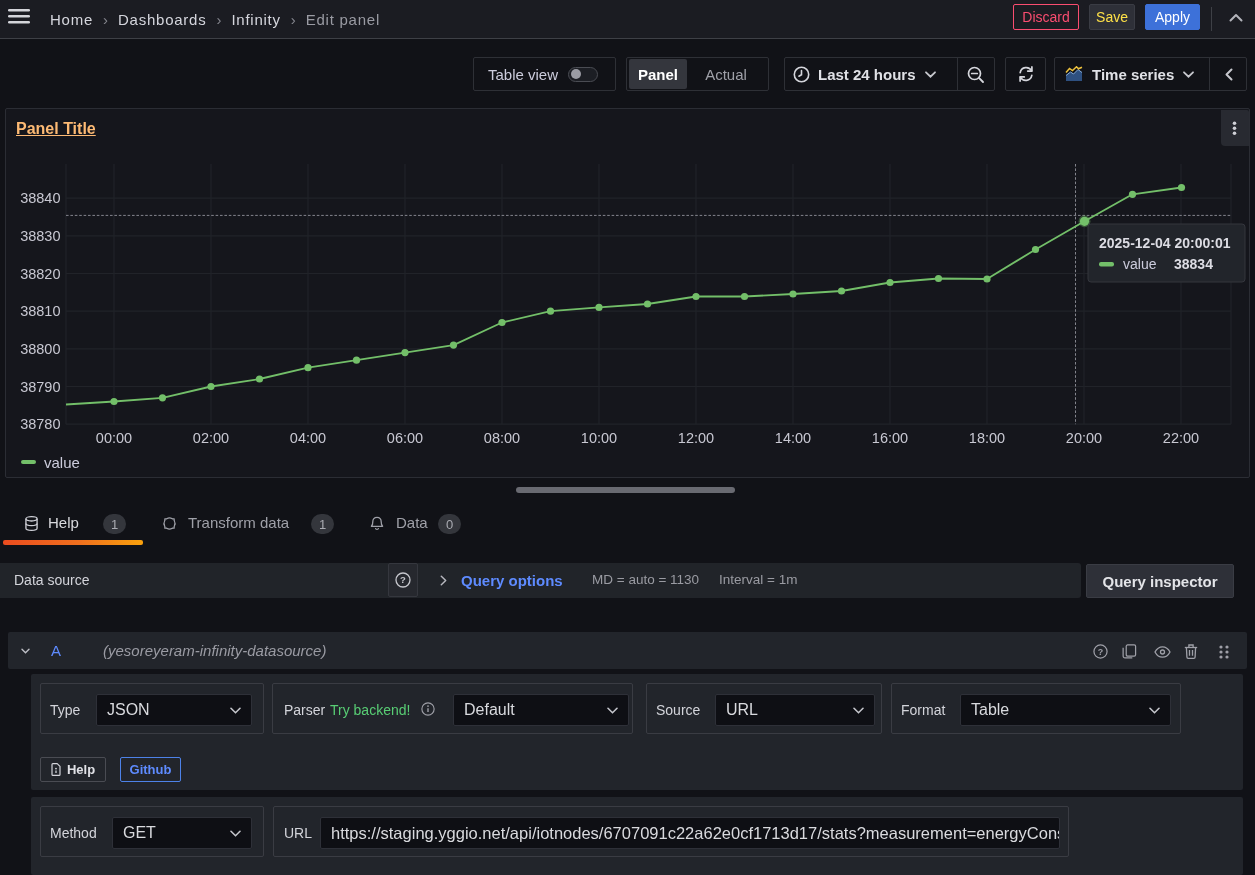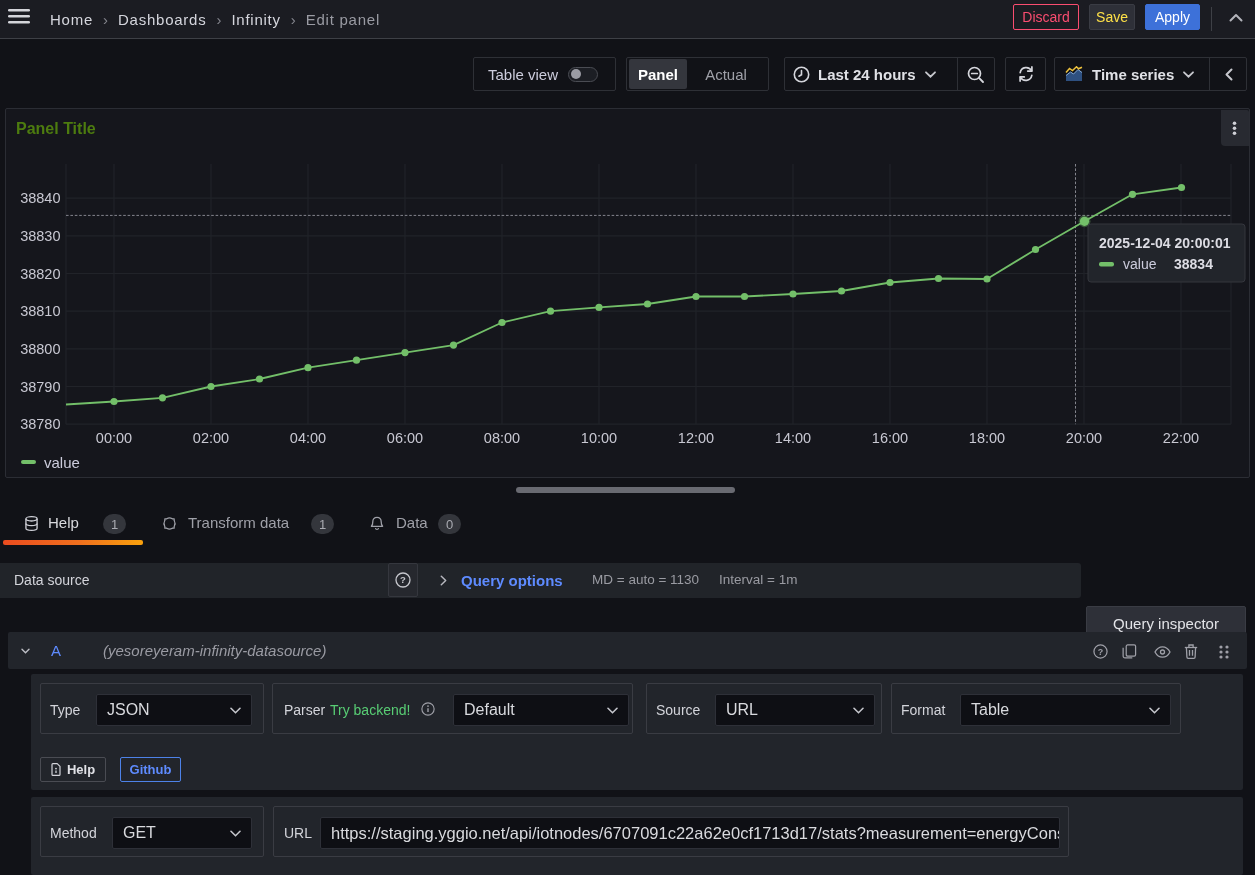--- a/index.html
+++ b/index.html
@@ -18,31 +18,31 @@
   .btn-save { background:#2e3038; color:#fde047; border:1px solid #3a3c44; }
   .btn-apply { background:#3d71d9; color:#fff; border:1px solid #3d71d9; }
 
   
   .tbox { position:absolute; top:57px; height:34px; border:1px solid #2e3036; border-radius:2px; display:flex; align-items:center; background:#111217; }
   .tb-label { font-size:15px; color:#ccccdc; }
   .seg { height:30px; display:flex; align-items:center; justify-content:center; border-radius:2px; font-size:15px; }
 
   
   #panel { position:absolute; left:5px; top:108px; width:1245px; height:370px; background:#15161c; border:1px solid #2b2d34; border-radius:2px; }
-  #ptitle { position:absolute; left:10px; top:11px; font-size:16px; font-weight:600; color:#4d7c0f; }
+  #ptitle { position:absolute; left:10px; top:11px; font-size:16px; font-weight:600; color:#fdba74;text-decoration:underline; }
 
   
   .tabtxt { font-size:15px; color:#d9dade; }
   .tabtxt.dim { color:#9fa0a8; }
   .badge { display:inline-flex; align-items:center; justify-content:center; min-width:23px; height:20px; padding:0 5px; background:#34363c; border-radius:10px; color:#a9aab1; font-size:13px; }
 
   
   #dsrow { position:absolute; left:0; top:563px; width:1081px; height:35px; background:#212429; border-radius:0 3px 3px 0; }
   .select { background:#0e0f14; border:1px solid #2e3038; border-radius:2px; display:flex; align-items:center; }
-  .qi-btn { position:absolute; left:1086px; top:564px; width:160px; height:34px; background:#2e3038; border:1px solid #3a3c44; border-radius:2px; display:flex; align-items:center; justify-content:center; font-size:15px; font-weight:400; color:#e3e4e8;margin-top:42px; }
+  .qi-btn { position:absolute; left:1086px; top:564px; width:148px; height:34px; background:#2e3038; border:1px solid #3a3c44; border-radius:2px; display:flex; align-items:center; justify-content:center; font-size:15px; font-weight:700; color:#e3e4e8; }
 
   
   #qhdr { position:absolute; left:8px; top:632px; width:1239px; height:37px; background:#22252b; border-radius:2px; display:flex; align-items:center; }
   .section { position:absolute; left:31px; width:1212px; background:#22252b; border-radius:2px; }
   .fieldset { position:absolute; border:1px solid #3a3c43; border-radius:2px; }
   .flabel { font-size:14px; font-weight:500; color:#d3d4da; }
   .sel2 { position:absolute; background:#0e0f14; border:1px solid #2e3038; border-radius:2px; display:flex; align-items:center; font-size:16px; color:#d9dade; }
   .caret { margin-left:auto; }
 
   svg { display:block; }

